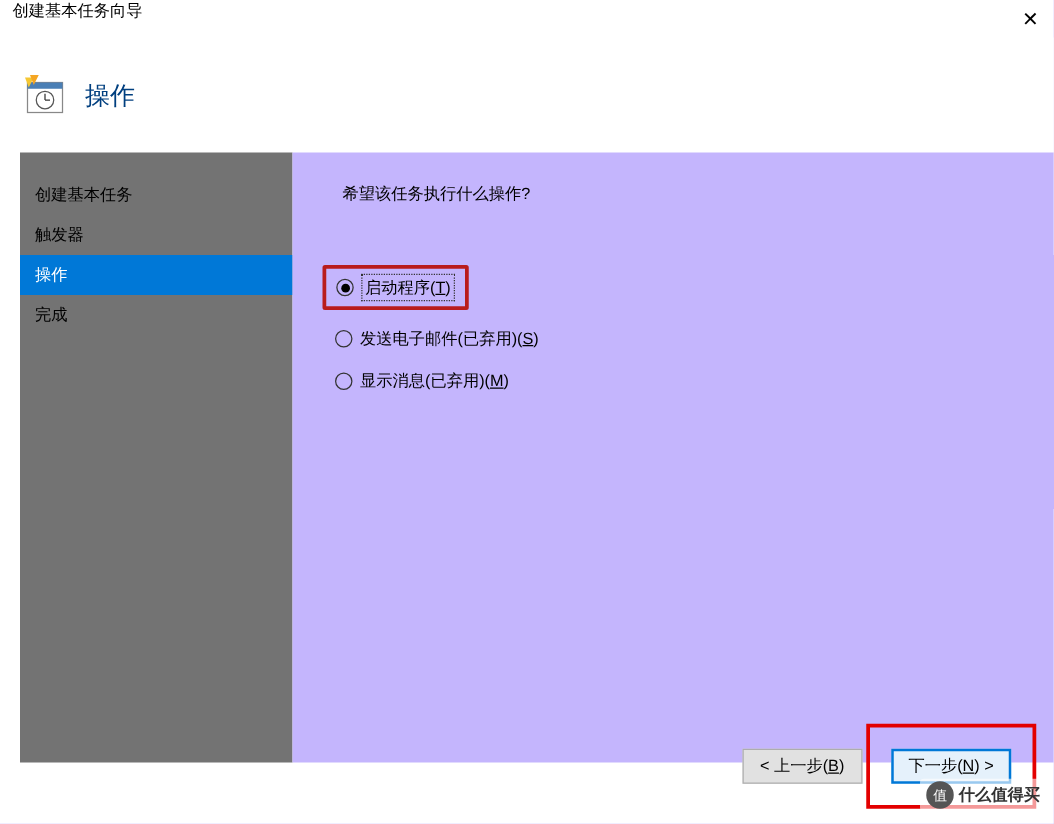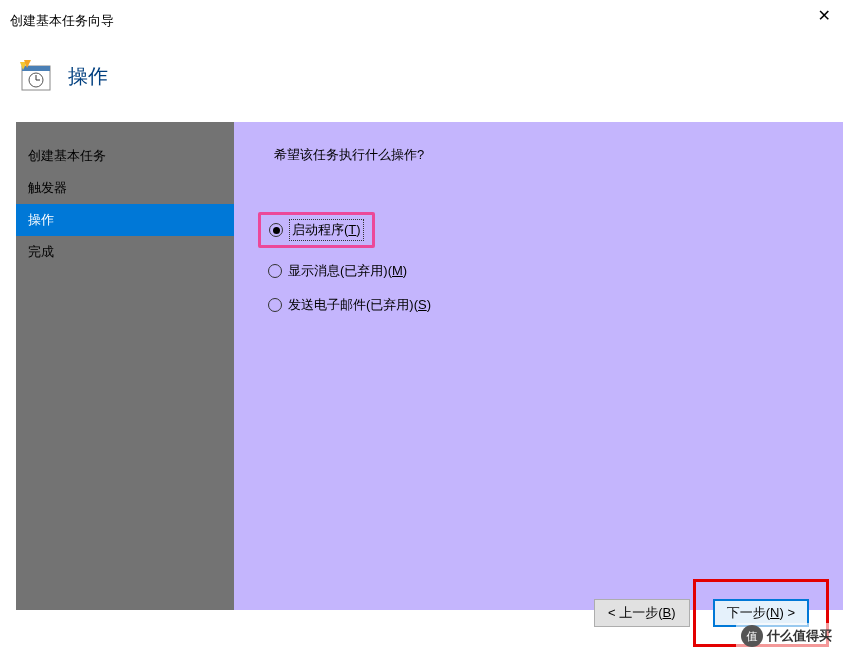--- a/index.html
+++ b/index.html
@@ -8,21 +8,21 @@
       font-size: 13px;
       background: #fff;
       width: 843px;
       height: 659px;
       position: relative;
       overflow: hidden;
     }
     .title-bar {
       height: 30px;
       display: flex;
-      align-items: flex-end;
+      align-items: flex-start;
       padding: 0 10px;
       position: relative;
     }
     .title-text { font-size: 13px; color: #000; }
     .close-btn {
       position: absolute;
       right: 12px;
       top: 6px;
       font-size: 16px;
       color: #000;
@@ -85,21 +85,21 @@
     }
     .radio-row {
       display: inline-flex;
       align-items: center;
       gap: 6px;
       padding: 2px 4px;
       cursor: pointer;
       width: fit-content;
     }
     .radio-row.highlighted {
-      border: 3px solid #ec4899;
+      border: 3px solid #b91c1c;
       border-radius: 2px;
       padding: 4px 8px;
       margin-left: -6px;
       text-align: right;
     }
     .radio-indicator {
       width: 14px;
       height: 14px;
       border: 1px solid #333;
       border-radius: 50%;
@@ -211,25 +211,25 @@
     </div>
   <div class="content">
     <div class="prompt-text">希望该任务执行什么操作?</div>
     <div class="radio-group" id="radio-group">
         <label class="radio-row highlighted">
           <span class="radio-indicator checked"></span>
           <span class="radio-label dotted">启动程序(<span class="accel">T</span>)</span>
         </label>
         <label class="radio-row">
           <span class="radio-indicator"></span>
-          <span class="radio-label">显示消息(已弃用)(<span class="accel">M</span>)</span>
+          <span class="radio-label">发送电子邮件(已弃用)(<span class="accel">S</span>)</span>
         </label>
         <label class="radio-row">
           <span class="radio-indicator"></span>
-          <span class="radio-label">发送电子邮件(已弃用)(<span class="accel">S</span>)</span>
+          <span class="radio-label">显示消息(已弃用)(<span class="accel">M</span>)</span>
         </label>
       </div>
   </div>
 </div>
 
 <div class="footer">
   <button class="btn" id="btn-back">&lt; 上一步(<span class="accel">B</span>)</button>
   <span class="btn-wrap-highlight">
     <button class="btn default" id="btn-next">下一步(<span class="accel">N</span>) &gt;</button>
   </span>

